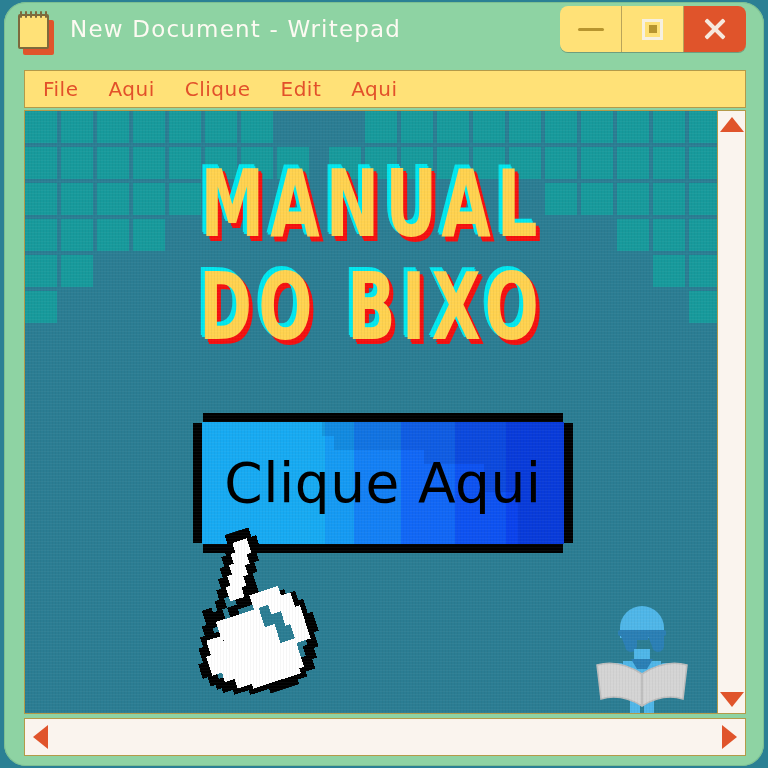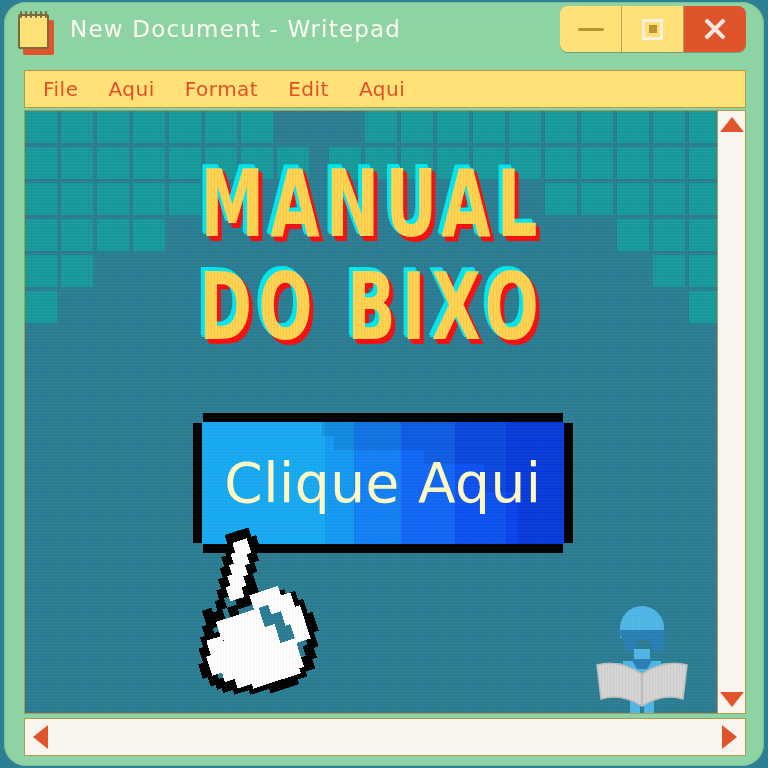--- a/index.html
+++ b/index.html
@@ -242,21 +242,21 @@
     background: rgba(0,0,60,.10);
   }
   .cta-label {
     position: absolute;
     inset: 0;
     display: flex;
     align-items: center;
     justify-content: center;
     font-family: "DejaVu Sans", sans-serif;
     font-size: 55px;
-    color: #fef9c3;
+    color: #000000;
     letter-spacing: .5px;
     z-index: 3;
   }
 
   
   .cursor {
     position: absolute;
     left: 150px; top: 420px;
     width: 150px; height: 165px;
     transform: rotate(-18deg);
@@ -338,21 +338,21 @@
         </div>
         <div class="win-btn close">
           <span class="glyph-close"></span>
         </div>
       </div>
     </div>
 
     <div class="menubar">
       <span class="menu-item">File</span>
       <span class="menu-item">Aqui</span>
-      <span class="menu-item">Format</span>
+      <span class="menu-item">Clique</span>
       <span class="menu-item">Edit</span>
       <span class="menu-item">Aqui</span>
     </div>
 
     <div class="canvas-wrap">
 
       <div class="canvas">
 
         <div class="grid-block" style="left:0px;   top:0px;  width:32px;height:32px;"></div>
         <div class="grid-block" style="left:36px;  top:0px;  width:32px;height:32px;"></div>

